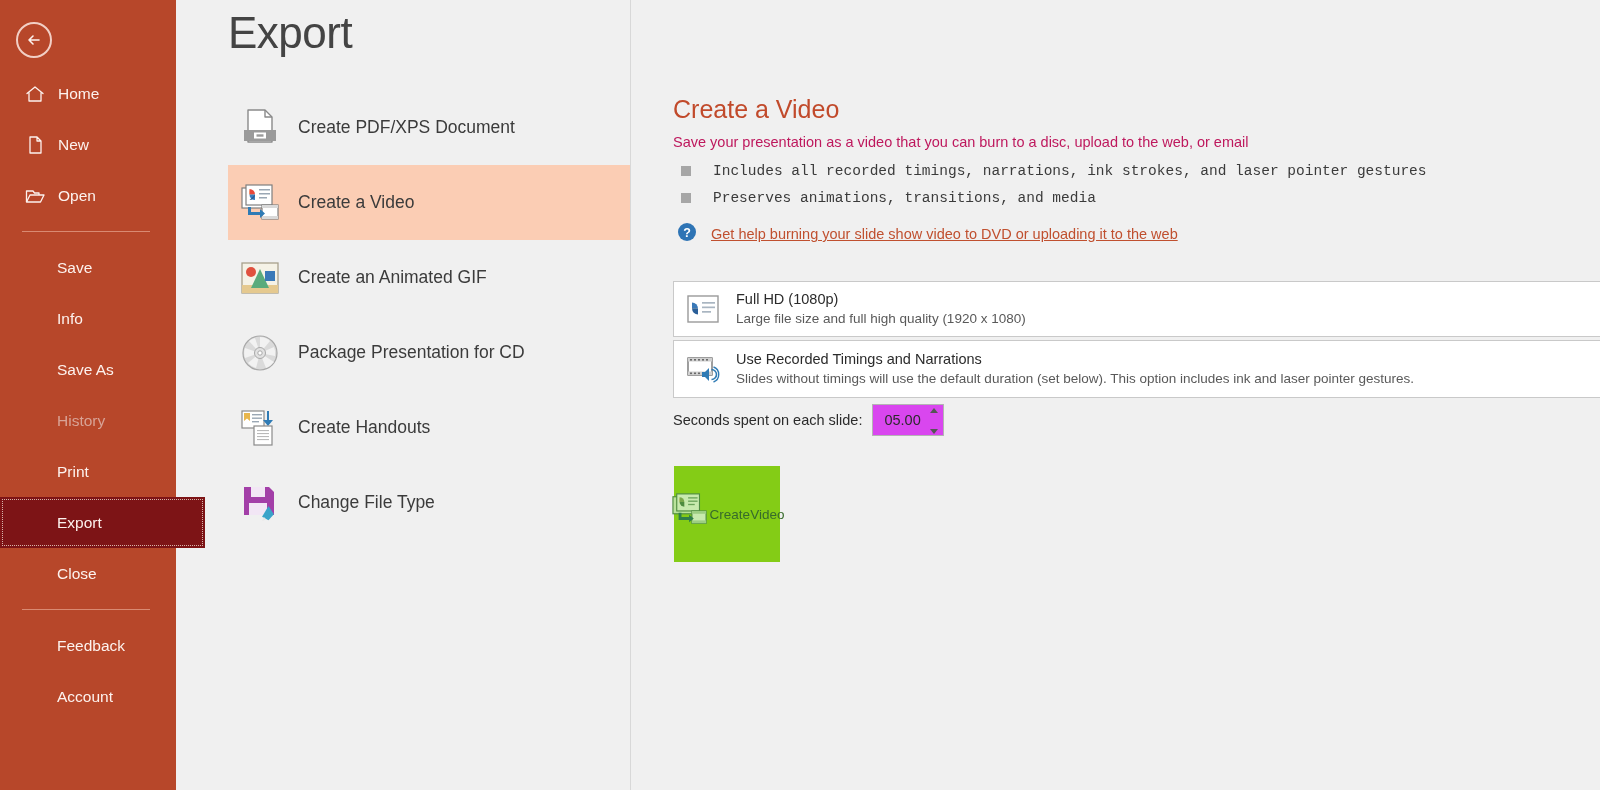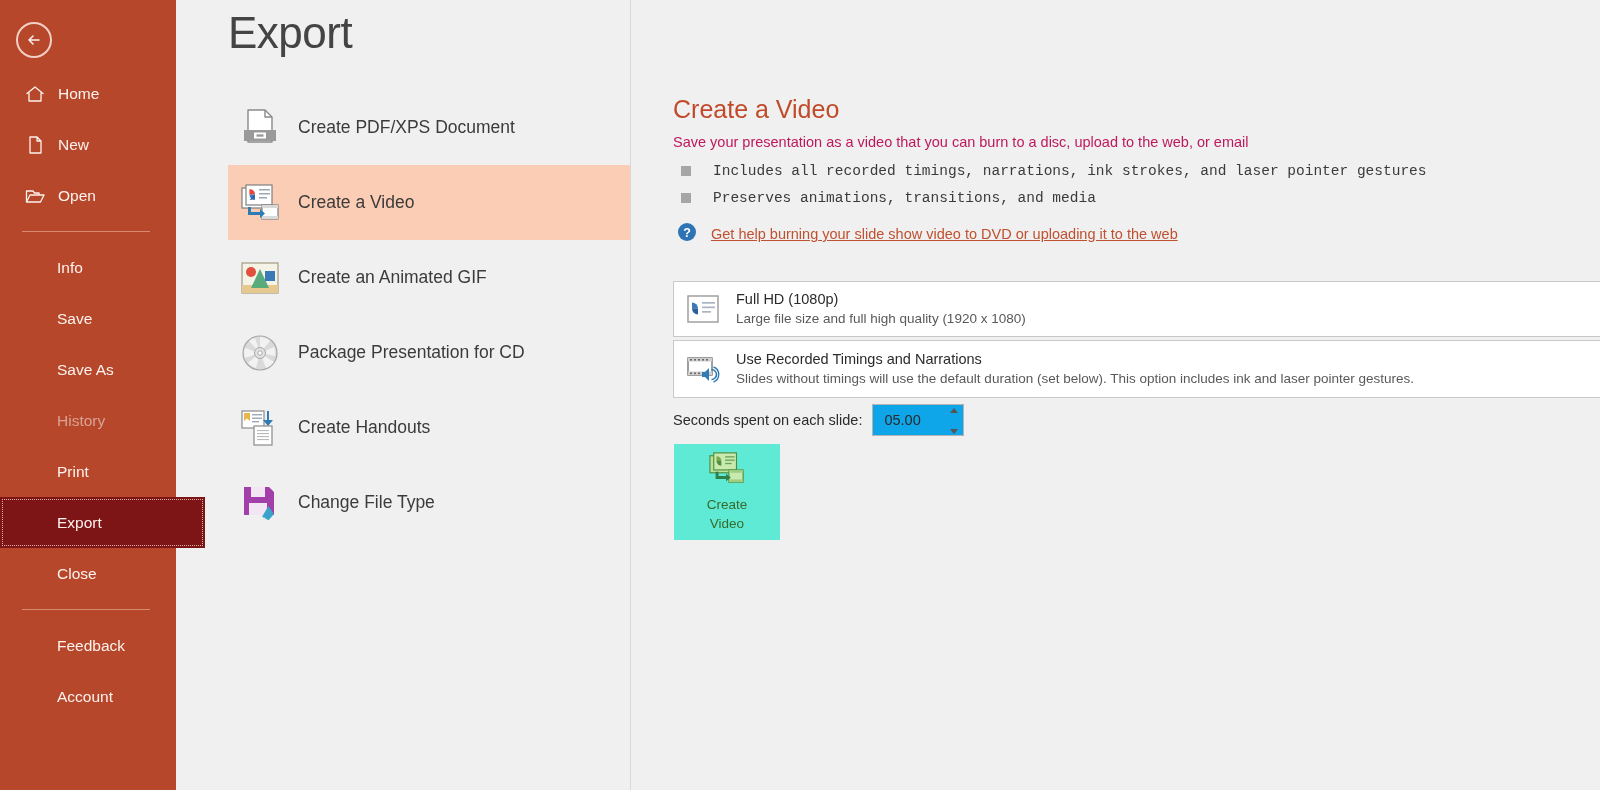--- a/index.html
+++ b/index.html
@@ -177,22 +177,22 @@
   .dd-title { font-size: 14.5px; color: #2b2b2b; line-height: 20px; white-space: nowrap; }
   .dd-desc  { font-size: 13.5px; color: #595959; line-height: 20px; white-space: nowrap; }
 
   .sec-row {
     position: absolute;
     left: 0; top: 404px;
     display: flex; align-items: center;
   }
   .sec-label { font-size: 14.5px; color: #2b2b2b; margin-right: 10px; white-space: nowrap; }
   .spinner {
-    width: 92px; height: 32px;
-    background: #0ea5e9;
+    width: 72px; height: 32px;
+    background: #d946ef;
     border: 1px solid #b4b4b4;
     display: flex; align-items: center;
     position: relative;
   }
   .spinner .sp-val {
     font-size: 14.5px; color: #2b2b2b;
     margin-left: 11px;
   }
   .sp-btns {
     position: absolute; right: 5px; top: 3px;
@@ -200,24 +200,24 @@
     display: flex; flex-direction: column; justify-content: space-between;
   }
   .sp-btns span {
     width: 0; height: 0; display: block; cursor: pointer;
   }
   .sp-up   { border-left: 4px solid transparent; border-right: 4px solid transparent; border-bottom: 5px solid #555; }
   .sp-down { border-left: 4px solid transparent; border-right: 4px solid transparent; border-top: 5px solid #555; }
 
   .create-btn {
     position: absolute;
-    left: 1px; top: 444px;
+    left: 1px; top: 466px;
     width: 106px; height: 96px;
-    background: #5eead4;
-    display: flex; flex-direction: column;
+    background: #84cc16;
+    display: flex; flex-direction: row;
     align-items: center; justify-content: center;
     cursor: pointer;
   }
   .create-btn .cb-ico { margin-bottom: 4px; }
   .create-btn .cb-line {
     font-size: 13.5px; color: #376b2b; line-height: 19px; text-align: center;
   }
 </style>
 </head>
 <body>
@@ -256,24 +256,24 @@
           <path d="M2.5 17 V6 H9 L10.5 8 H15 V10" fill="none" stroke="#fdf2ee" stroke-width="1.3" stroke-linejoin="round"></path>
           <path d="M2.5 17 L6 10 H20 L16.5 17 Z" fill="none" stroke="#fdf2ee" stroke-width="1.3" stroke-linejoin="round"></path>
         </svg>
       </span>
       <span class="nav-label">Open</span>
     </div>
 
     <div class="nav-sep"></div>
 
     <div class="nav-item indent">
+      <span class="nav-label">Save</span>
+    </div>
+    <div class="nav-item indent">
       <span class="nav-label">Info</span>
-    </div>
-    <div class="nav-item indent">
-      <span class="nav-label">Save</span>
     </div>
     <div class="nav-item indent">
       <span class="nav-label">Save As</span>
     </div>
     <div class="nav-item indent disabled">
       <span class="nav-label">History</span>
     </div>
     <div class="nav-item indent">
       <span class="nav-label">Print</span>
     </div>

